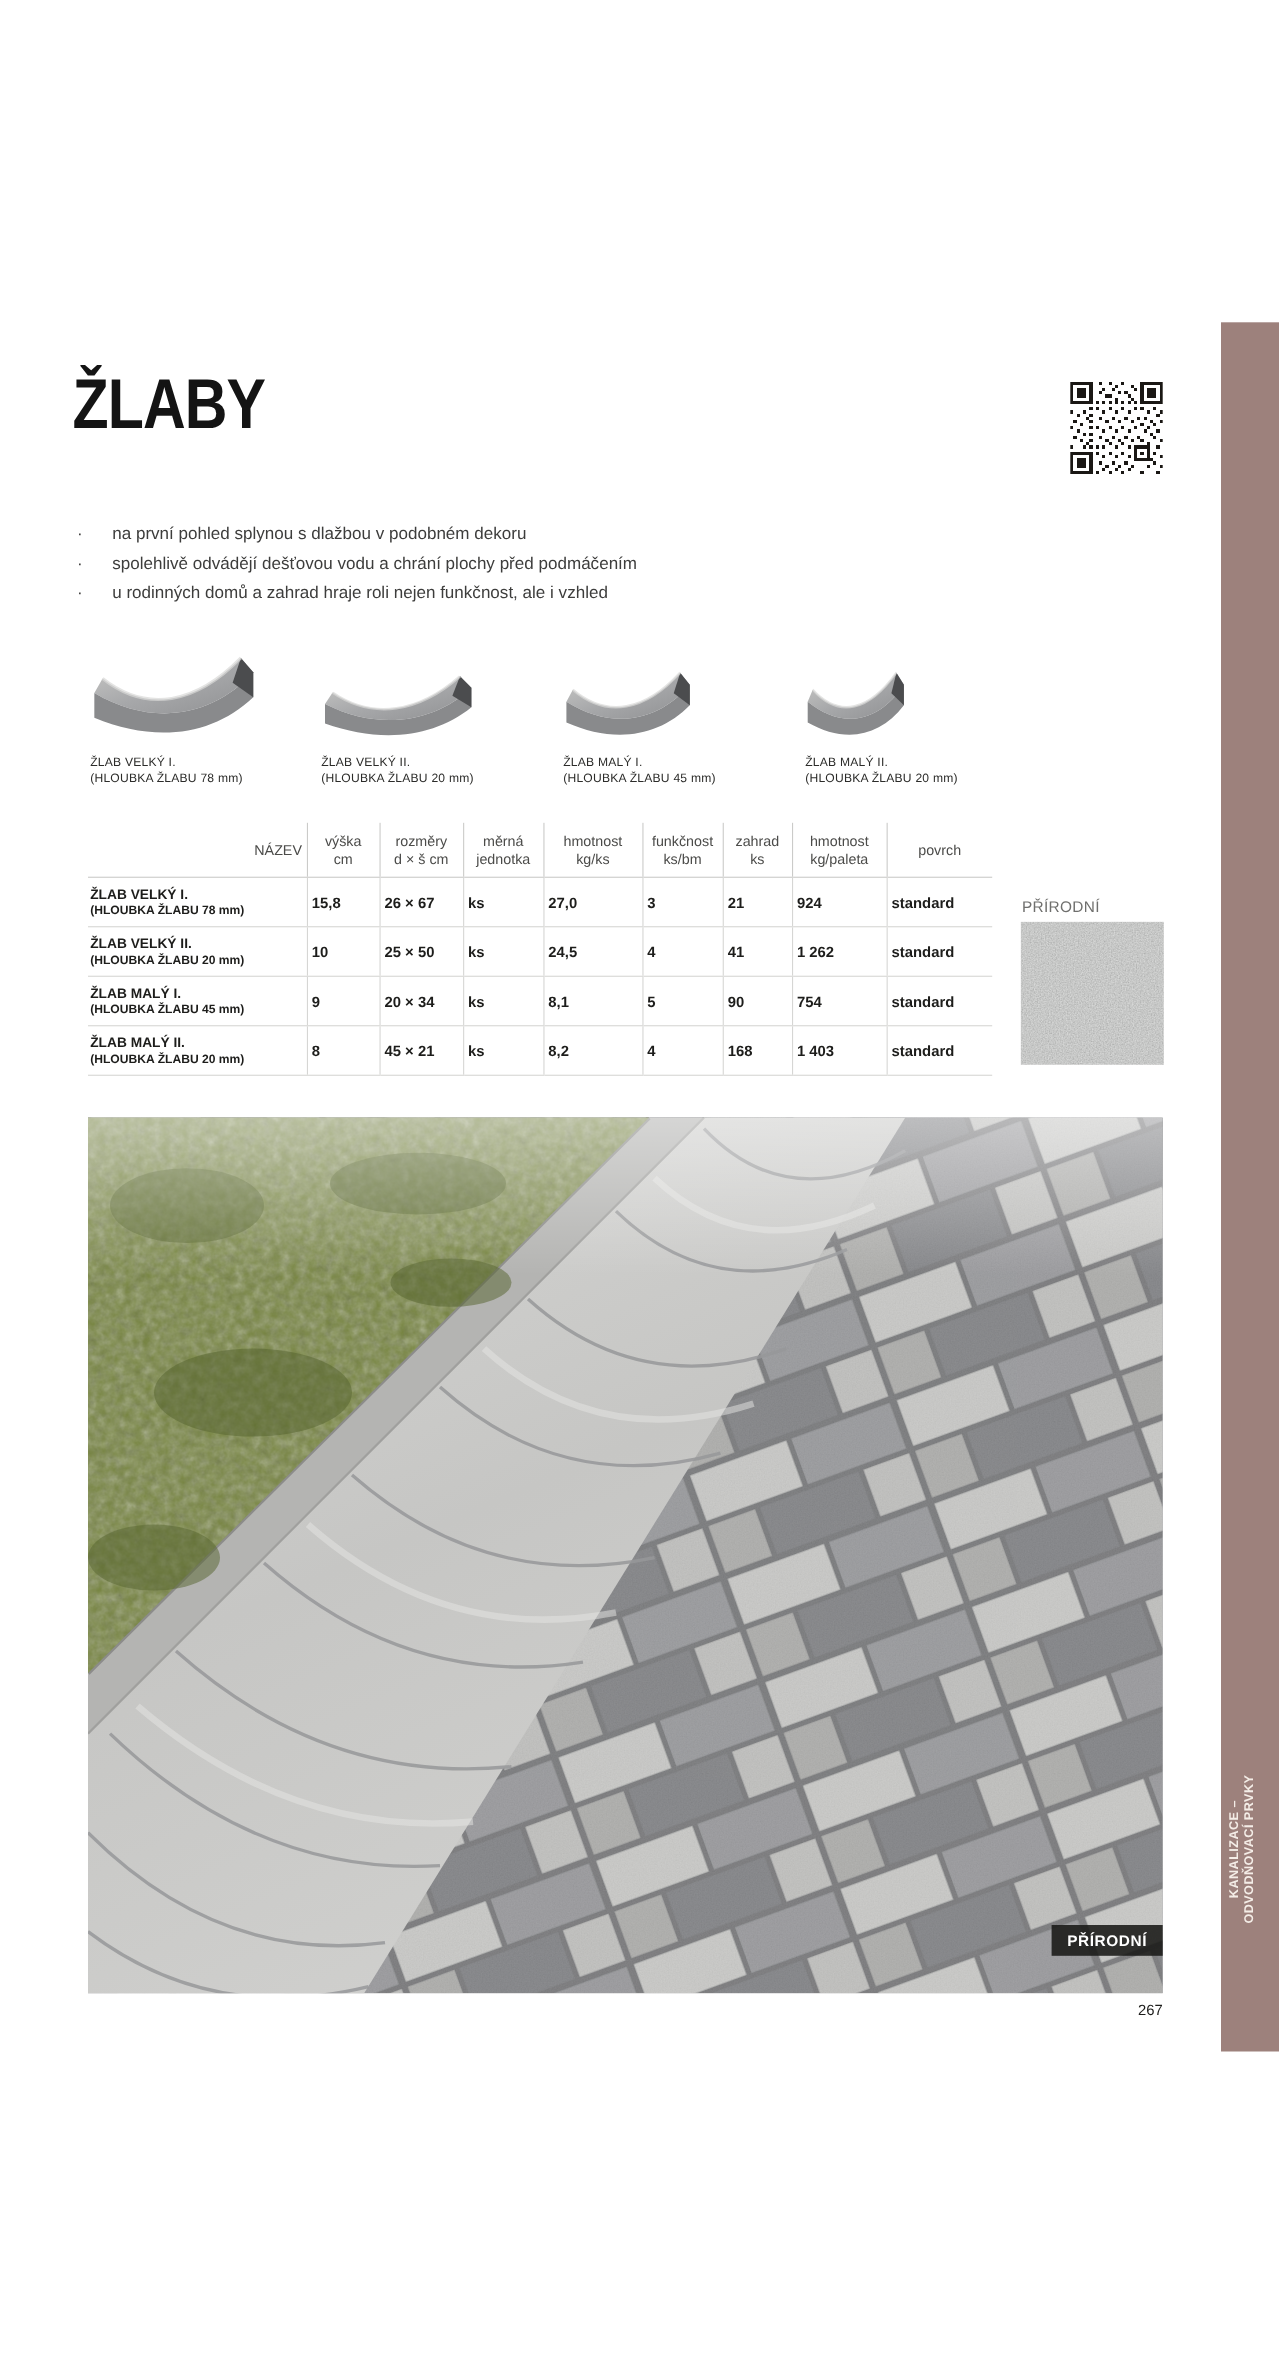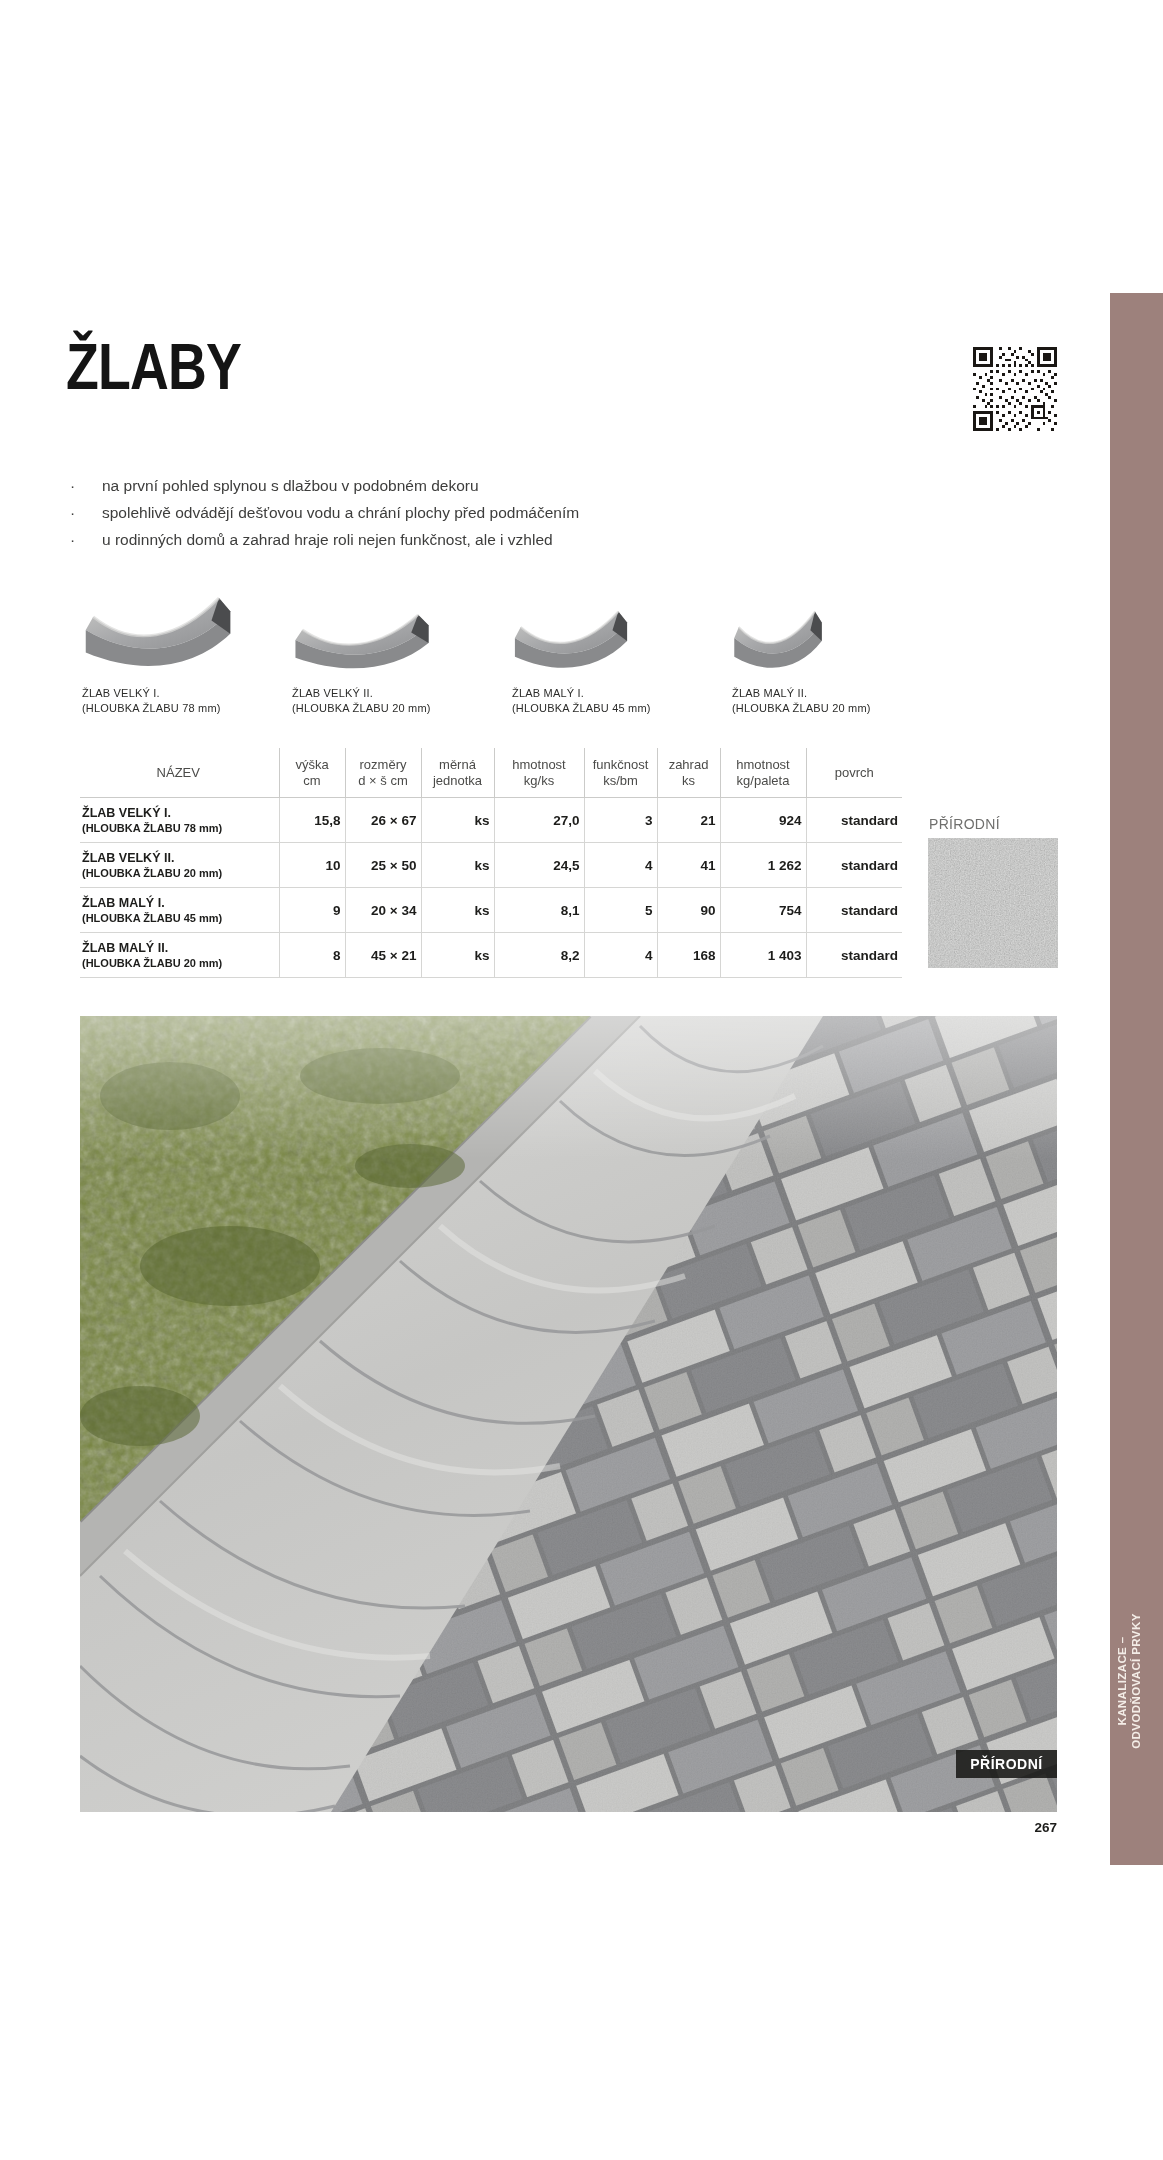--- a/index.html
+++ b/index.html
@@ -28,38 +28,38 @@
   .product{position:absolute;top:583px;width:190px;}
   .product .img{height:94px;display:flex;align-items:flex-end;}
   .product .cap{margin-top:9px;font-size:11px;line-height:15px;color:#2c2c2a;letter-spacing:.2px;}
   .p1{left:82px;} .p2{left:292px;} .p3{left:512px;} .p4{left:732px;}
 
   
   .spec-table{position:absolute;left:80px;top:748px;width:822px;border-collapse:collapse;table-layout:fixed;}
   .spec-table th,.spec-table td{padding:0 4px;vertical-align:middle;}
   .spec-table thead th{height:49px;font-weight:normal;font-size:13px;color:#4b4b49;text-align:center;line-height:16px;
        border-left:1px solid #cbcbc9;border-bottom:1px solid #cbcbc9;}
-  .spec-table thead th:first-child{border-left:none;text-align:center;padding-left:2px;}
+  .spec-table thead th:first-child{border-left:none;text-align:right;padding-left:2px;}
   .spec-table tbody td{height:44px;border-left:1px solid #d6d6d4;border-bottom:1px solid #d6d6d4;
-       text-align:right;font-weight:bold;font-size:13.5px;color:#1d1d1b;}
+       text-align:left;font-weight:bold;font-size:13.5px;color:#1d1d1b;}
   .spec-table tbody td:first-child{border-left:none;text-align:left;padding-left:2px;}
   .name-l1{display:block;font-size:12.5px;line-height:15px;font-weight:bold;}
   .name-l2{display:block;font-size:11px;line-height:14px;font-weight:bold;}
 
   
   .surface-title{position:absolute;left:929px;top:816px;font-size:14px;color:#6f6f6d;letter-spacing:.3px;}
   .swatch{position:absolute;left:928px;top:838px;width:130px;height:130px;}
 
   
   .photo{position:absolute;left:80px;top:1016px;width:977px;height:796px;background:#9a9b9d;}
   .photo svg{display:block;width:977px;height:796px;}
   .photo-badge{position:absolute;right:0;bottom:34px;width:101px;height:28px;background:rgba(25,25,23,.88);
       color:#ffffff;font-weight:bold;font-size:14px;letter-spacing:.5px;display:flex;align-items:center;justify-content:center;}
 
-  .page-num{position:absolute;right:106px;top:1820px;font-size:13.5px;font-weight:bold;color:#1d1d1b;}
+  .page-num{position:absolute;right:106px;top:1820px;font-size:13.5px;font-weight:normal;color:#1d1d1b;}
 </style>
 </head>
 <body>
 
 <div id="page">
 
   <div class="side-strip"></div>
   <div class="side-label">
     <span>KANALIZACE –</span><br>
     <span>ODVODŇOVACÍ PRVKY</span>

